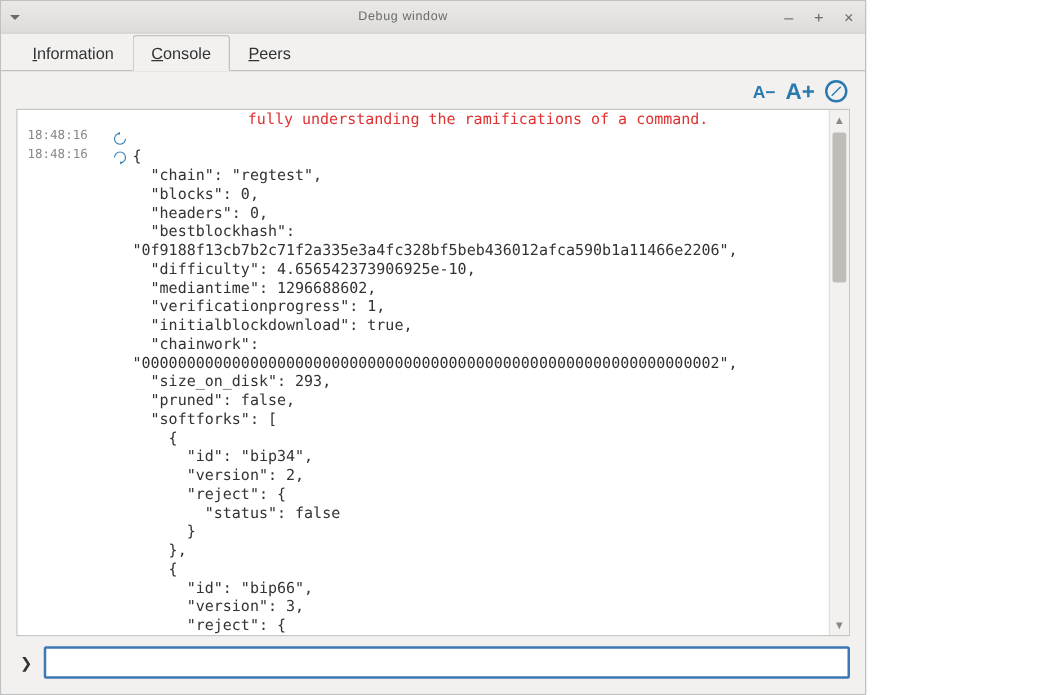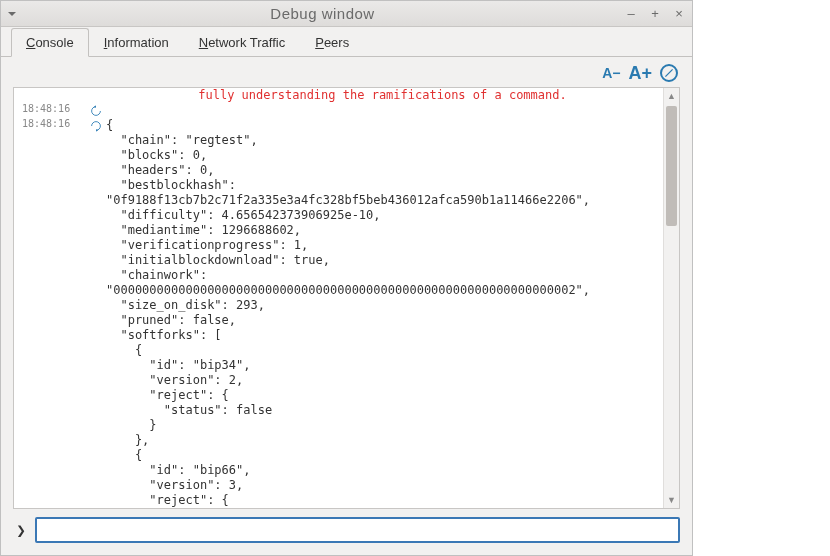--- a/index.html
+++ b/index.html
@@ -1,20 +1,20 @@
 <!DOCTYPE html>
 <html><head>
 <meta charset="utf-8">
 <style>
 * { box-sizing: border-box; margin: 0; padding: 0; }
 body { font-family: sans-serif; font-size: 13px; background: #fff; width: 830px; height: 556px; overflow: hidden; }
 .win { border: 1px solid #c0c0c0; width: 693px; height: 556px; background: #f2f1f0; display: flex; flex-direction: column; }
 .titlebar { height: 28px; background: linear-gradient(#eae9e8,#dedcda); border-bottom: 1px solid #c8c6c4; display: flex; align-items: center; padding: 0 6px; color: #6a6a6a; }
 .titlebar .menu-ico { width: 14px; color: #6a6a6a; display: flex; align-items: center; }
-.titlebar .ttl { flex: 1; text-align: center; font-size: 15px; letter-spacing: 0.5px; }
+.titlebar .ttl { flex: 1; text-align: center; font-size: 10px; letter-spacing: 0.5px; }
 .titlebar .wbtns { display: flex; gap: 10px; color: #6a6a6a; font-size: 13px; }
 .titlebar .wbtn { width: 14px; text-align: center; }
 .tabbar { height: 32px; display: flex; align-items: flex-end; padding: 0 10px; background: #f2f1f0; border-bottom: 1px solid #c3c1bf; position: relative; }
 .tab { padding: 6px 14px 6px 14px; font-size: 13px; color: #333; border: 1px solid transparent; border-bottom: none; cursor: pointer; }
 .tab .ul { text-decoration: underline; }
 .tab.active { background: #f2f1f0; border: 1px solid #c3c1bf; border-bottom: 1px solid #f2f1f0; border-radius: 3px 3px 0 0; margin-bottom: -1px; }
 .body-area { flex: 1; display: flex; flex-direction: column; padding: 0; background: #f2f1f0; }
 .toolstrip { height: 28px; display: flex; justify-content: flex-end; align-items: center; gap: 8px; padding: 4px 14px 0 0; }
 .font-sm { color: #2a7ab0; font-size: 14px; font-weight: bold; }
 .font-lg { color: #2a7ab0; font-size: 18px; font-weight: bold; }
@@ -49,23 +49,22 @@
     </span>
     <span class="ttl">Debug window</span>
     <span class="wbtns">
       <span class="wbtn">–</span>
       <span class="wbtn">+</span>
       <span class="wbtn">×</span>
     </span>
   </div>
 
   <div class="tabbar">
+    <div class="tab"><span><span class="ul">I</span><span>nformation</span></span></div>
     <div class="tab active"><span><span class="ul">C</span><span>onsole</span></span></div>
-    <div class="tab"><span><span class="ul">I</span><span>nformation</span></span></div>
-    <div class="tab"><span><span class="ul">N</span><span>etwork Traffic</span></span></div>
     <div class="tab"><span><span class="ul">P</span><span>eers</span></span></div>
   </div>
 
   <div class="body-area">
     <div class="toolstrip">
       <span class="font-sm">A−</span>
       <span class="font-lg">A+</span>
       <span class="clear-ico">
         <svg viewBox="0 0 20 20" width="12" height="12">
             <line x1="4" y1="16" x2="16" y2="4" stroke="#2a7ab0" stroke-width="2"></line>

